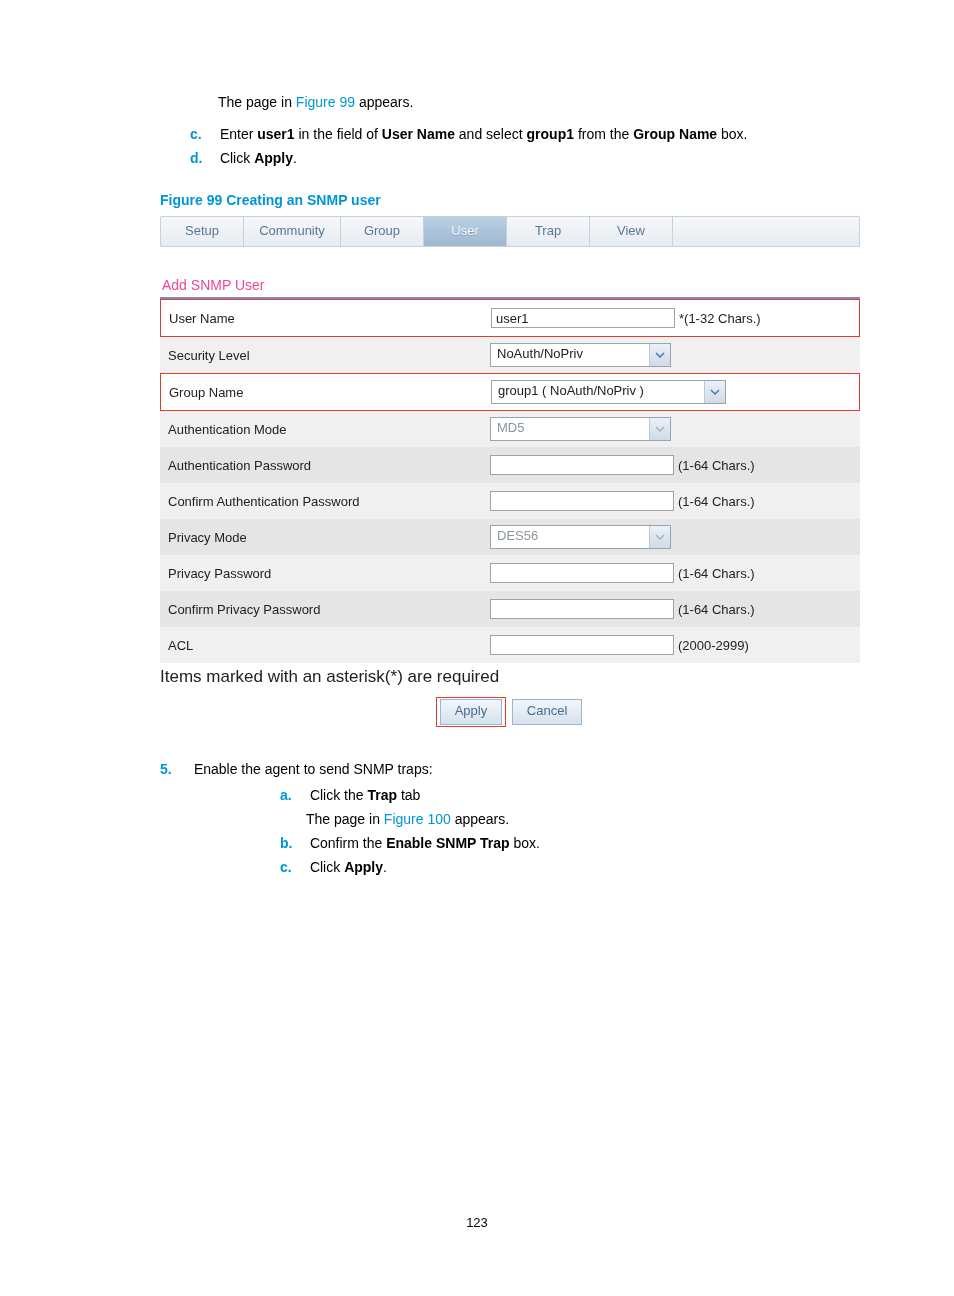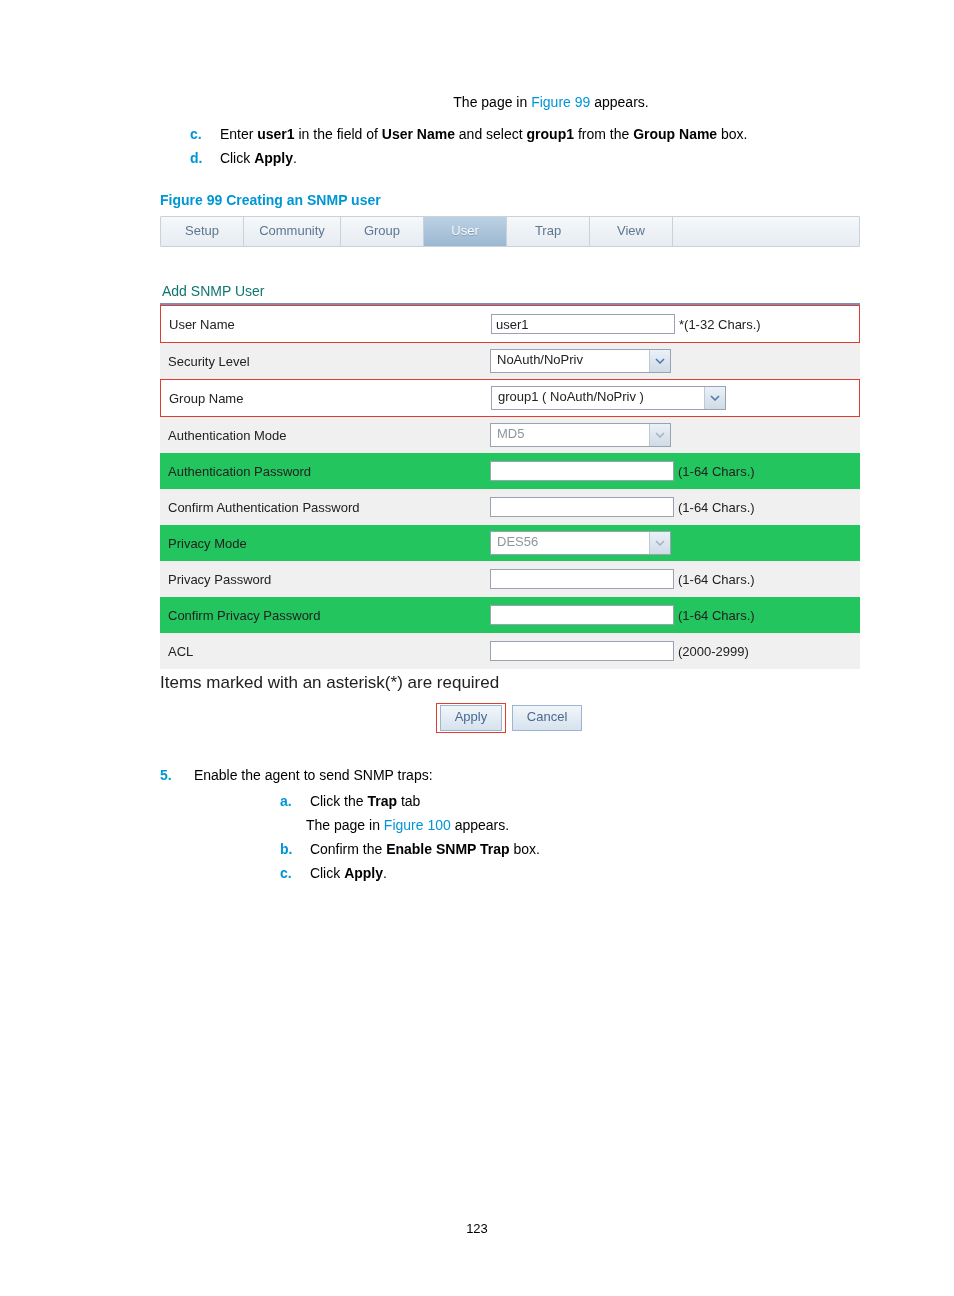--- a/index.html
+++ b/index.html
@@ -10,21 +10,20 @@
     font-size: 14px;
     color: #000;
     width: 954px;
   }
   .page {
     padding: 90px 70px 0 70px;
   }
   .intro1 {
     padding-left: 148px;
     line-height: 24px;
-    text-align: center;
   }
   .blue-link { color: #0096d6; }
   ol.lettered {
     list-style: none;
     padding-left: 120px;
     margin: 8px 0 0 0;
   }
   ol.lettered > li { line-height: 24px; }
   .letter { color: #0096d6; font-weight: bold; display:inline-block; width:26px; }
   b { font-weight: bold; }
@@ -59,34 +58,33 @@
   .tab.spacer { flex:1; border-right:none; }
   .tab.active {
     background: linear-gradient(#bcd0e3, #9bb8d1);
     color: #f6fbff;
     text-shadow: 0 1px 0 rgba(0,0,0,0.2);
   }
 
   .spacer30 { height: 30px; }
 
   .section-title {
-    color: #0f766e;
+    color: #ec4899;
     border-bottom: 2px solid #7591bb;
     padding: 0 0 4px 2px;
     font-size: 14px;
-    margin-top: 6px;
   }
 
   .form-row {
     display: flex;
     align-items: center;
     height: 36px;
     background: #f0f0f0;
   }
-  .form-row.alt { background: #22c55e; }
+  .form-row.alt { background: #e5e5e5; }
   .form-row .label {
     width: 322px;
     padding-left: 8px;
   }
   .form-row .value {
     display: flex;
     align-items: center;
     gap: 0;
   }
 

